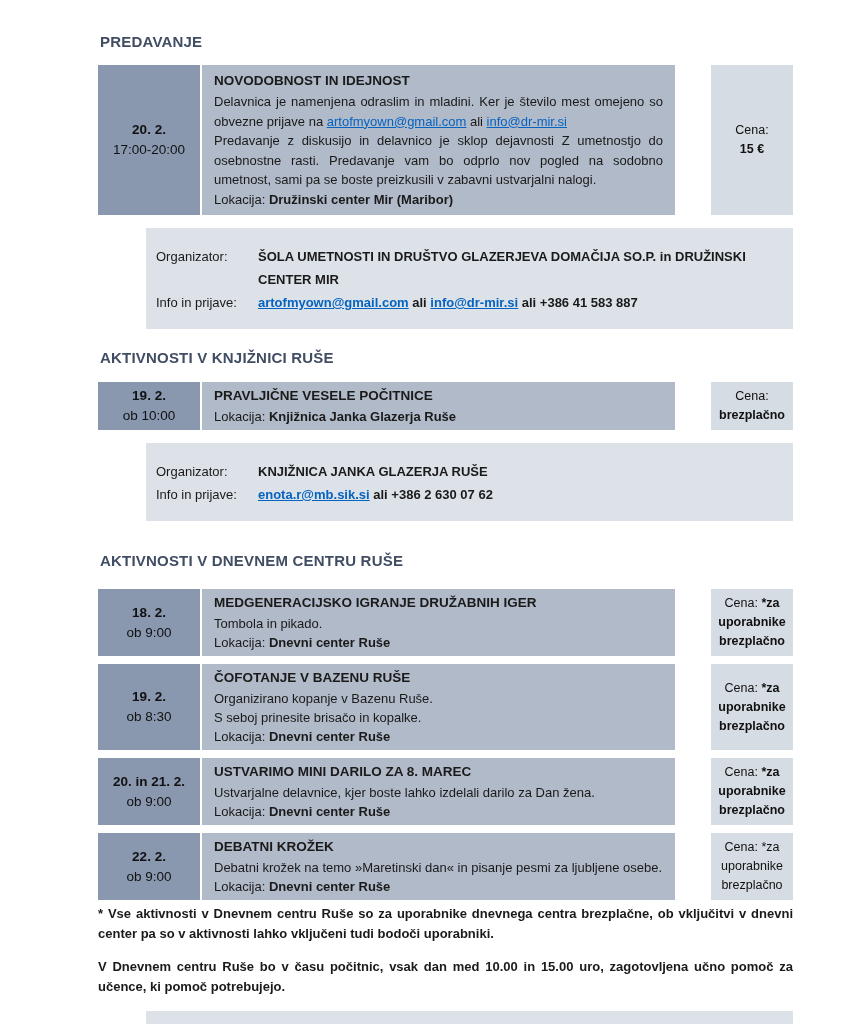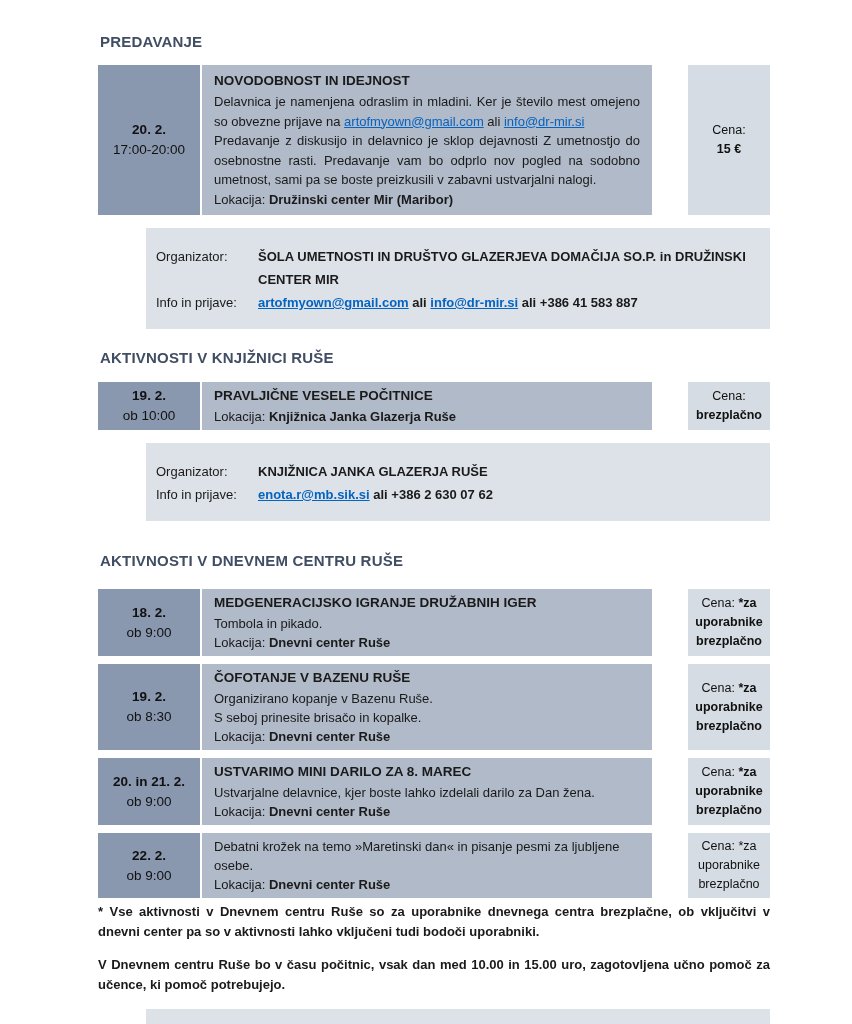--- a/index.html
+++ b/index.html
@@ -2,21 +2,21 @@
 <html lang="sl"><head>
 <meta charset="utf-8">
 <style>
   * { margin:0; padding:0; box-sizing:border-box; }
   html,body { background:#ffffff; }
   body { font-family:"Liberation Sans","DejaVu Sans",sans-serif; color:#1a1a1a; }
   .page {
     position:relative;
     width:852px; height:1024px;
     background:#ffffff;
-    padding:33px 82px 0 98px;
+    padding:33px 59px 0 98px;
     overflow:hidden;
   }
   .section-heading {
     font-size:15px; font-weight:bold; color:#414d63;
     letter-spacing:0.2px;
   }
   .h-predavanje { margin:0 0 15px 2px; }
   .h-knjiznica  { margin:20px 0 16px 2px; }
   .h-dnevni     { margin:31px 0 20px 2px; }
 
@@ -192,20 +192,21 @@
       <div><span>Cena: </span><span class="pv">*za uporabnike brezplačno</span></div>
     </div>
   </div>
 
   <div class="event-row">
     <div class="cell-date">
       <div class="d1">22. 2.</div>
       <div class="d2">ob 9:00</div>
     </div>
     <div class="cell-body">
+      <div class="evt-title">DEBATNI KROŽEK</div>
       <div>Debatni krožek na temo »Maretinski dan« in pisanje pesmi za ljubljene osebe.</div>
       <div><span class="loc-label">Lokacija: </span><span class="loc-value">Dnevni center Ruše</span></div>
     </div>
     <div class="cell-price nobold">
       <div><span>Cena: </span><span class="pv">*za uporabnike brezplačno</span></div>
     </div>
   </div>
 
   <div class="footnote-wrap">
     <div class="footnote">* Vse aktivnosti v Dnevnem centru Ruše so za uporabnike dnevnega centra brezplačne, ob vključitvi v dnevni center pa so v aktivnosti lahko vključeni tudi bodoči uporabniki.</div>

